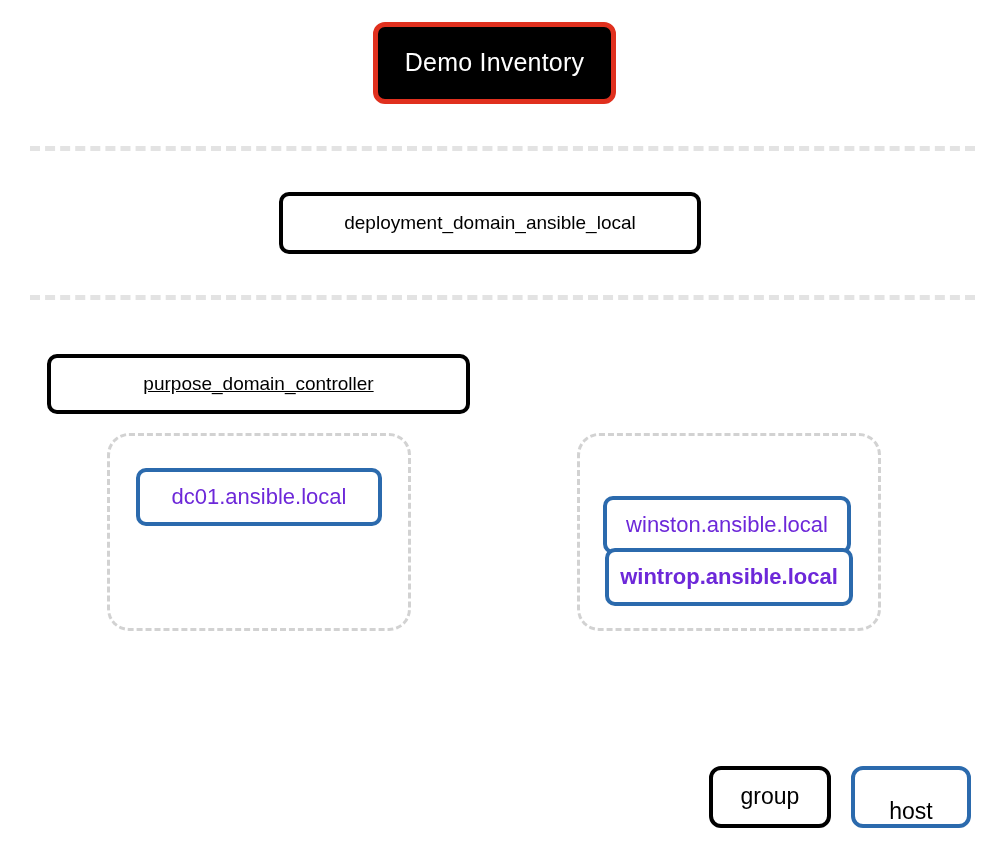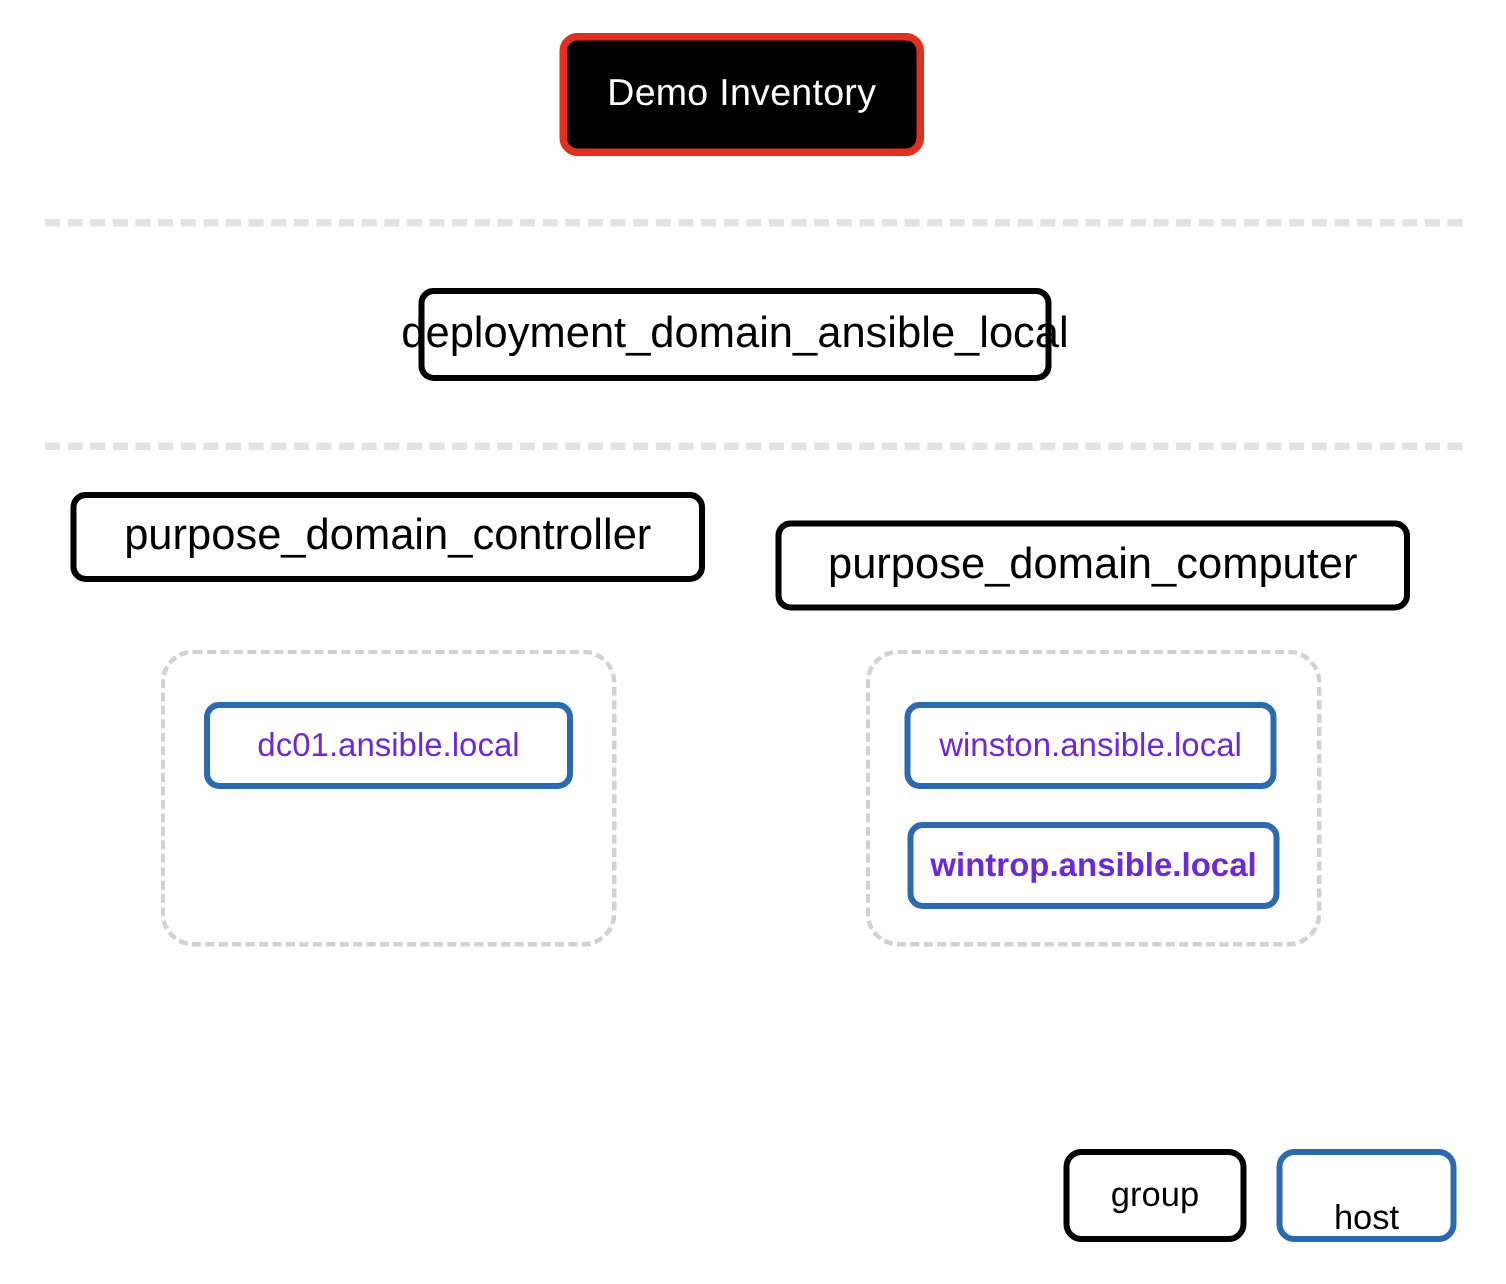--- a/index.html
+++ b/index.html
@@ -45,21 +45,21 @@
     font-size: 25px;
     letter-spacing: 0.2px;
   }
 
   
   .node--group {
     border: 4px solid #000000;
     border-radius: 10px;
     background: #ffffff;
     color: #000000;
-    font-size: 29px;
+    font-size: 19px;
   }
 
   
   .node--host {
     border: 4px solid #2B6AAD;
     border-radius: 10px;
     background: #ffffff;
     color: #6d28d9;
     font-size: 22px;
   }
@@ -110,39 +110,36 @@
   </div>
 
   <div class="separator" style="left:30px; top:146px; width:945px;"></div>
 
   <div class="node node--group" style="left:279px; top:192px; width:422px; height:62px;">
     <span class="node-label">deployment_domain_ansible_local</span>
   </div>
 
   <div class="separator" style="left:30px; top:295px; width:945px;"></div>
 
-  <div class="node node--group" style="left:47px; top:328px; width:423px; height:60px;">
+  <div class="node node--group" style="left:47px; top:354px; width:423px; height:60px;text-decoration:underline;">
     <span class="node-label">purpose_domain_controller</span>
   </div>
 
-  <div class="node node--group" style="left:517px; top:347px; width:423px; height:60px;">
-    <span class="node-label">purpose_domain_computer</span>
-  </div>
 
   <div class="host-container" style="left:107px; top:433px; width:304px; height:198px;">
   </div>
 
   <div class="node node--host" style="left:136px; top:468px; width:246px; height:58px;">
     <span class="node-label">dc01.ansible.local</span>
   </div>
 
   <div class="host-container" style="left:577px; top:433px; width:304px; height:198px;">
   </div>
 
-  <div class="node node--host" style="left:603px; top:468px; width:248px; height:58px;">
+  <div class="node node--host" style="left:603px; top:496px; width:248px; height:58px;">
     <span class="node-label">winston.ansible.local</span>
   </div>
 
   <div class="node node--host" style="left:605px; top:548px; width:248px; height:58px;font-weight:bold;">
     <span class="node-label">wintrop.ansible.local</span>
   </div>
 
   <div class="node node--legend-group" style="left:709px; top:766px; width:122px; height:62px;">
     <span class="node-label">group</span>
   </div>

